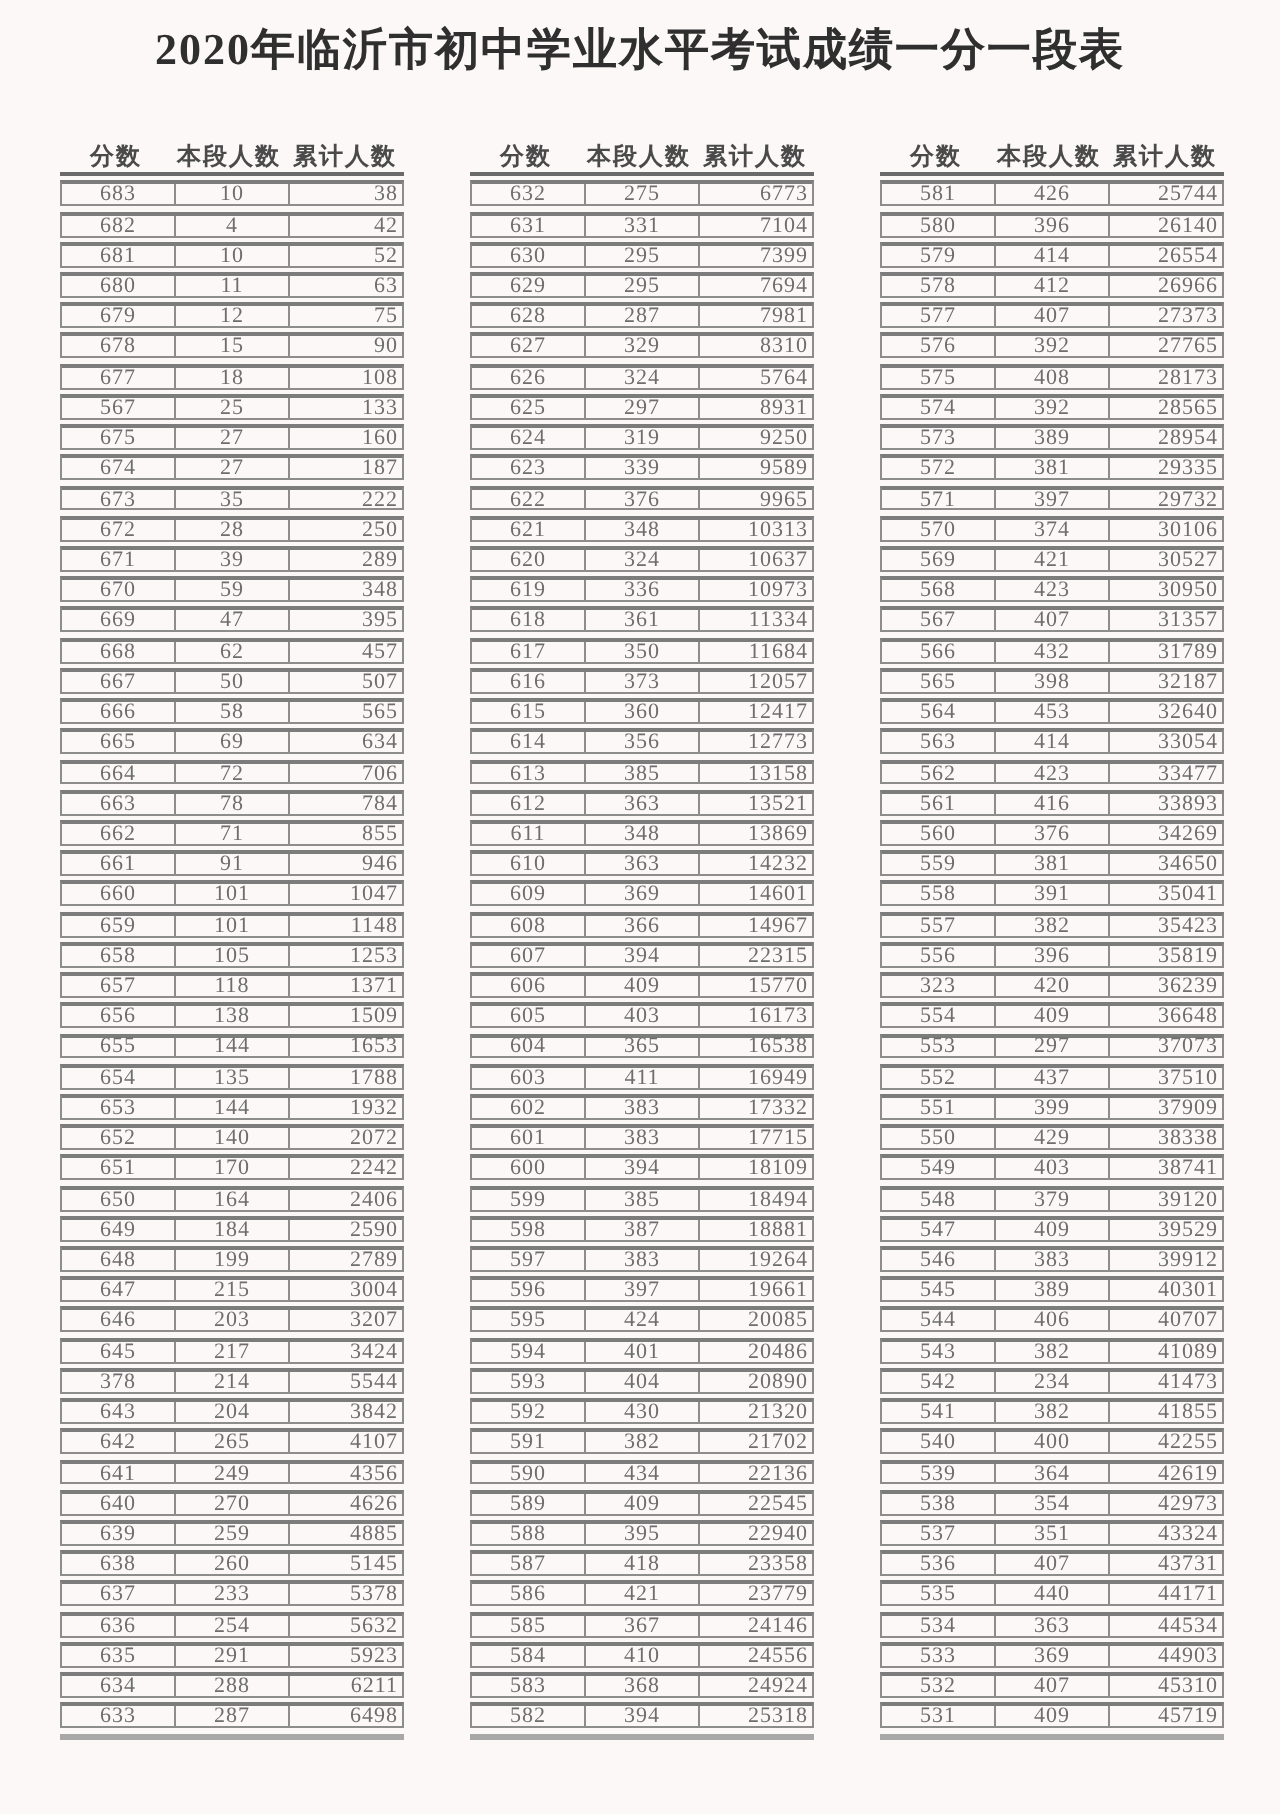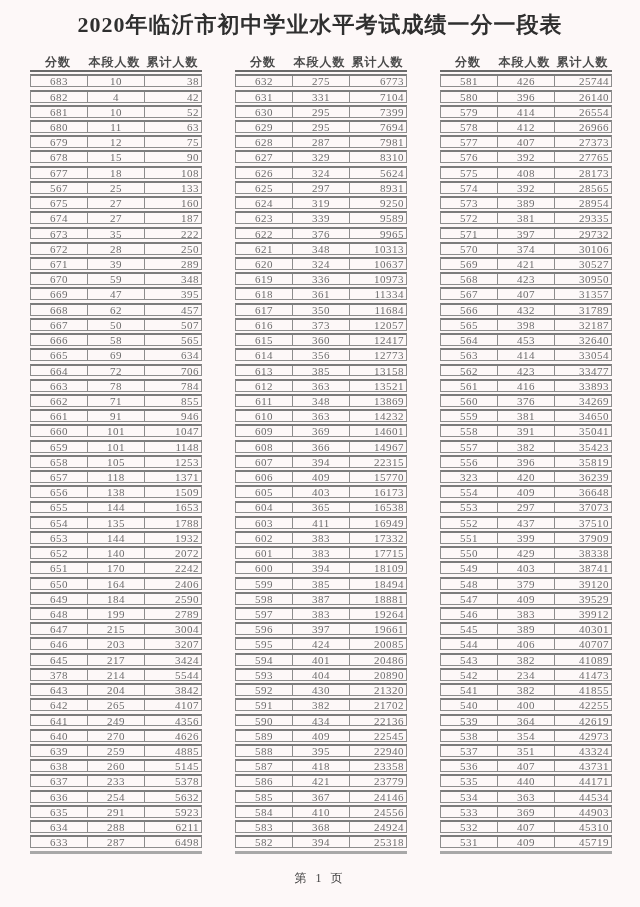--- a/index.html
+++ b/index.html
@@ -19,21 +19,21 @@
     box-sizing: border-box;
     padding-top: 10px;
   }
   .page-title {
     text-align: center;
     font-size: 22px;
     font-weight: bold;
     color: #2f2f2f;
     letter-spacing: 1px;
     line-height: 30px;
-    margin: 0 0 14px 0;
+    margin: 0 0 30px 0;
   }
   .tables-container {
     display: flex;
     padding-left: 30px;
   }
   .table-group {
     width: 172px;
     margin-right: 33px;
     flex: none;
   }
@@ -407,21 +407,21 @@
             <div class="cell c-cum">7981</div>
           </div>
           <div class="table-row">
             <div class="cell c-score">627</div>
             <div class="cell c-count">329</div>
             <div class="cell c-cum">8310</div>
           </div>
           <div class="table-row">
             <div class="cell c-score">626</div>
             <div class="cell c-count">324</div>
-            <div class="cell c-cum">5624</div>
+            <div class="cell c-cum">5764</div>
           </div>
           <div class="table-row">
             <div class="cell c-score">625</div>
             <div class="cell c-count">297</div>
             <div class="cell c-cum">8931</div>
           </div>
           <div class="table-row">
             <div class="cell c-score">624</div>
             <div class="cell c-count">319</div>
             <div class="cell c-cum">9250</div>
@@ -900,14 +900,13 @@
           <div class="table-row">
             <div class="cell c-score">531</div>
             <div class="cell c-count">409</div>
             <div class="cell c-cum">45719</div>
           </div>
         </div>
       <div class="table-bottom-bar"></div>
     </div>
   </div>
 
-  <div class="page-footer">第 1 页</div>
 </div>
 
 </body></html>

